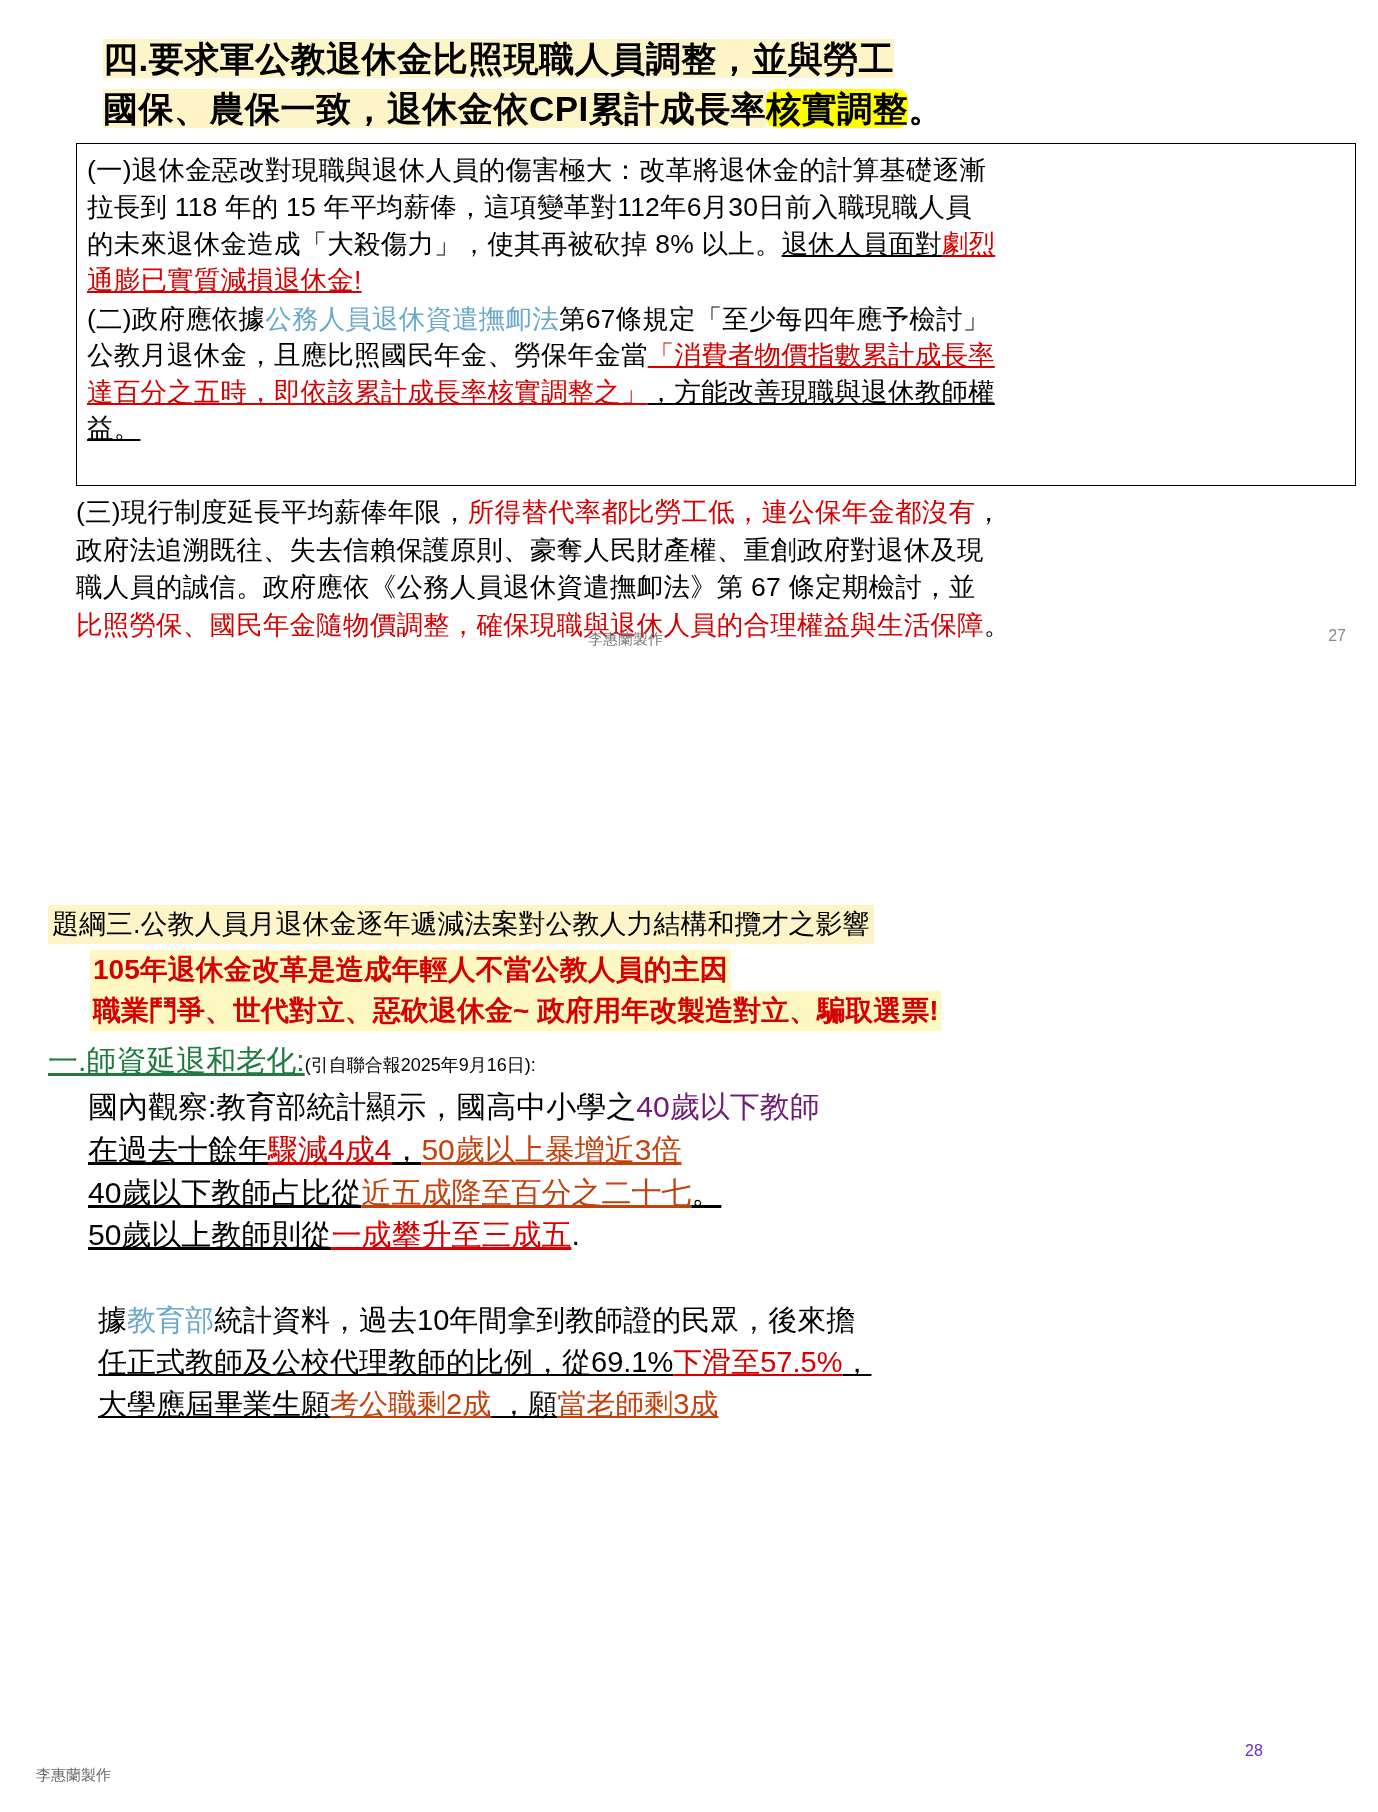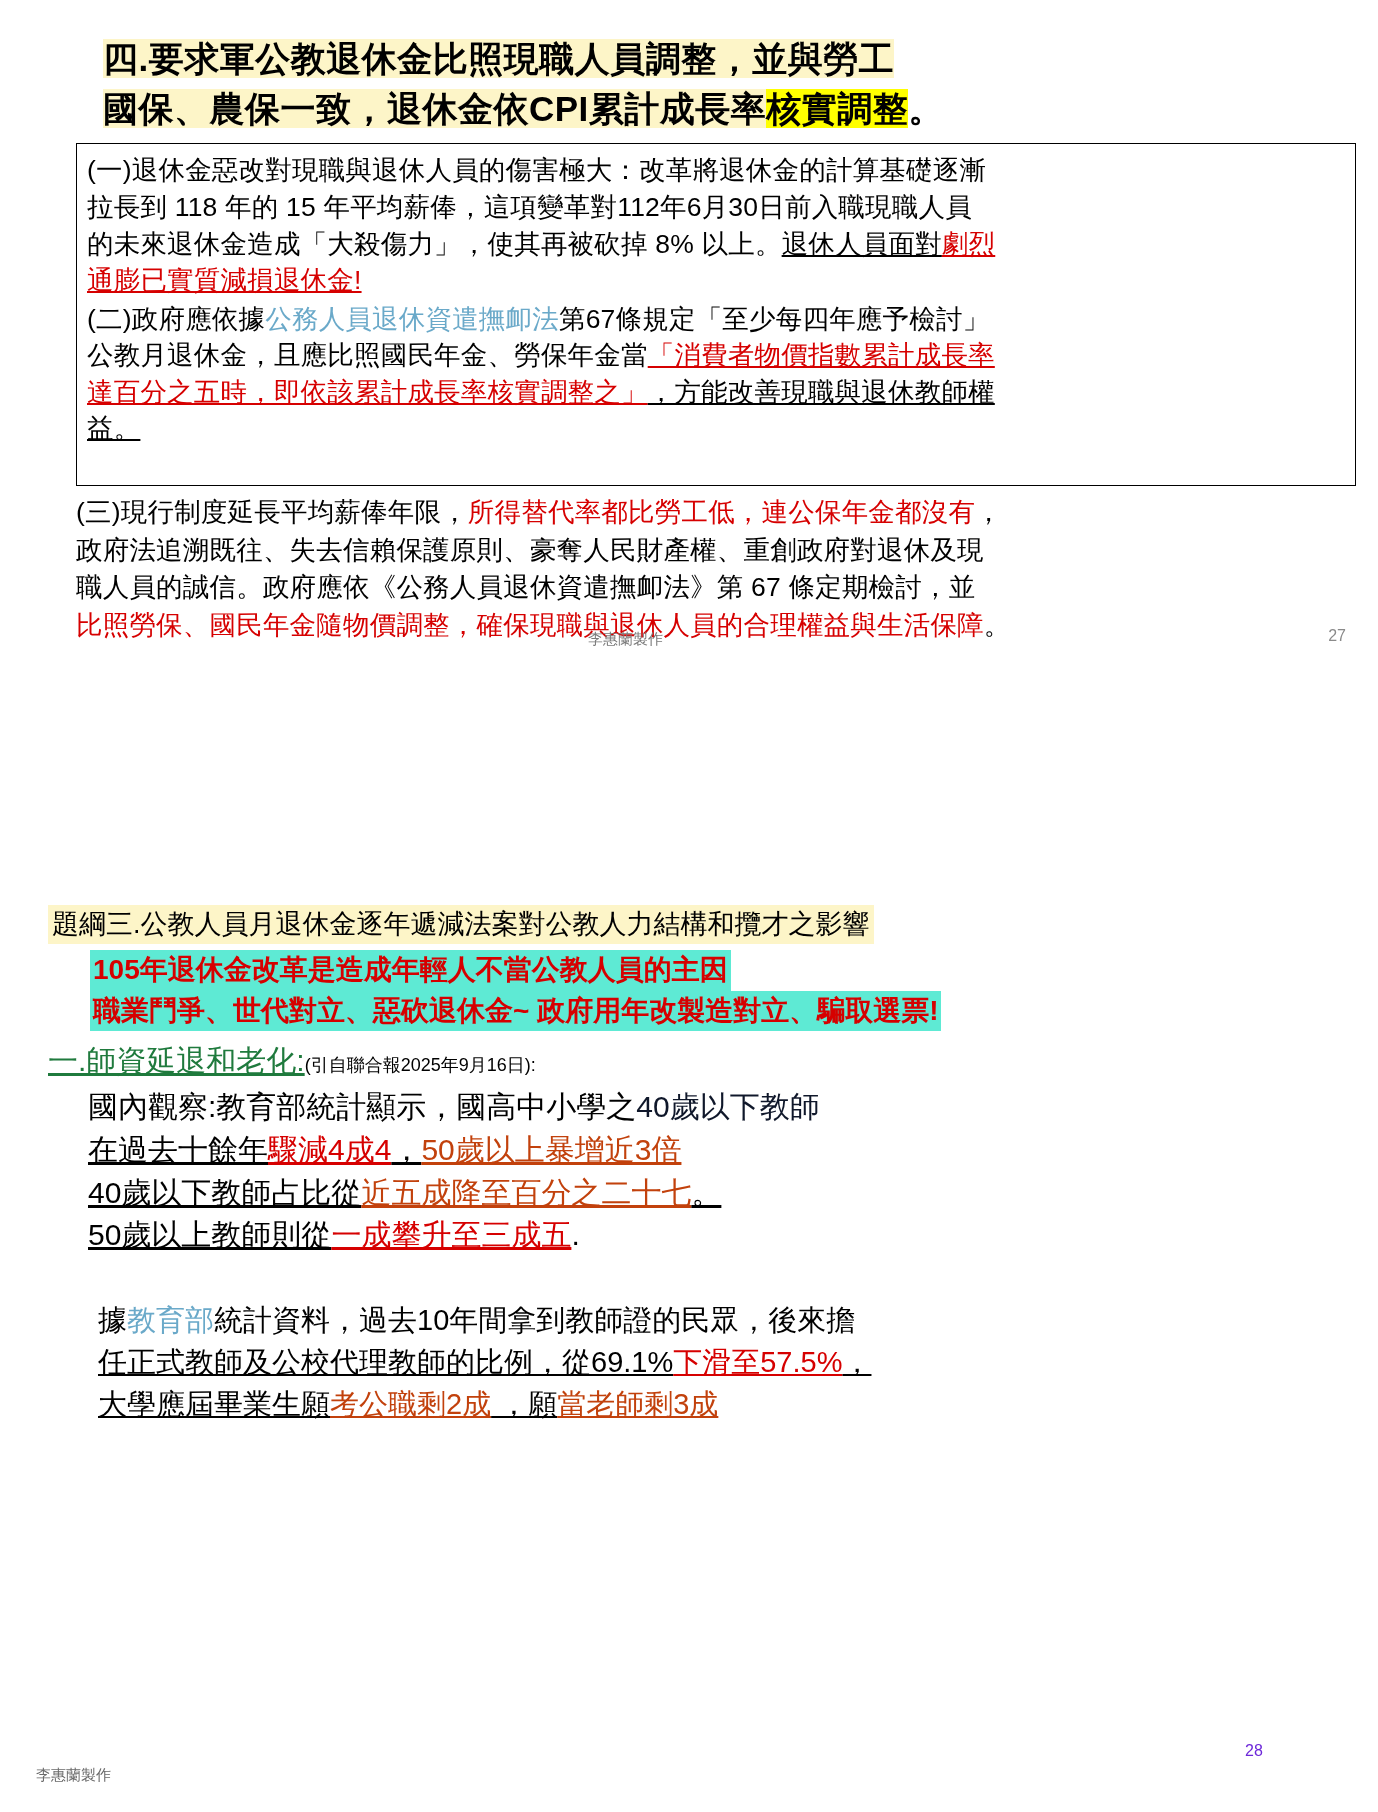--- a/index.html
+++ b/index.html
@@ -35,20 +35,21 @@
     font-size: 35px;
     font-weight: bold;
     line-height: 1.42;
     letter-spacing: 0.5px;
   }
   .hl-yellow-light {
     background: #fdf5c8;
   }
   .hl-yellow {
     background: #ffff00;
+    border-radius: 10px;
   }
   .s27-box {
     margin: 10px 50px 0 48px;
     border: 1px solid #000;
     padding: 8px 10px 10px 10px;
     box-sizing: border-box;
   }
   .s27-box p {
     margin: 0;
     font-size: 26.5px;
@@ -65,21 +66,21 @@
     margin: 8px 50px 0 48px;
     font-size: 26.5px;
     line-height: 1.42;
     letter-spacing: 0.2px;
   }
   .s27-after p { margin: 0; }
   .red { color: #d60000; }
   .red-u { color: #d60000; text-decoration: underline; }
   .blue-u { color: #6aa9c9; }
   .u { text-decoration: underline; }
-  .green { color: #0f172a; text-align: right; }
+  .green { color: #701a75; text-align: right; }
   .green-u { color: #c2410c; text-decoration: underline; }
 
   .credit-mid {
     position: absolute;
     left: 560px;
     top: 630px;
     font-size: 15px;
     color: #7a7a7a;
   }
   .pageno-27 {
@@ -106,21 +107,21 @@
   }
   .s28-redblock {
     margin: 6px 0 0 90px;
     display: inline-block;
   }
   .s28-redblock div {
     display: inline-block;
     font-size: 28px;
     font-weight: bold;
     color: #d60000;
-    background: #5eead4;
+    background: #fef9c3;
     line-height: 1.38;
     padding: 1px 3px;
   }
   .s28-sec {
     margin: 10px 0 0 48px;
     font-size: 30px;
     color: #1f7a3d;
   }
   .s28-sec .sub {
     font-size: 18px;

